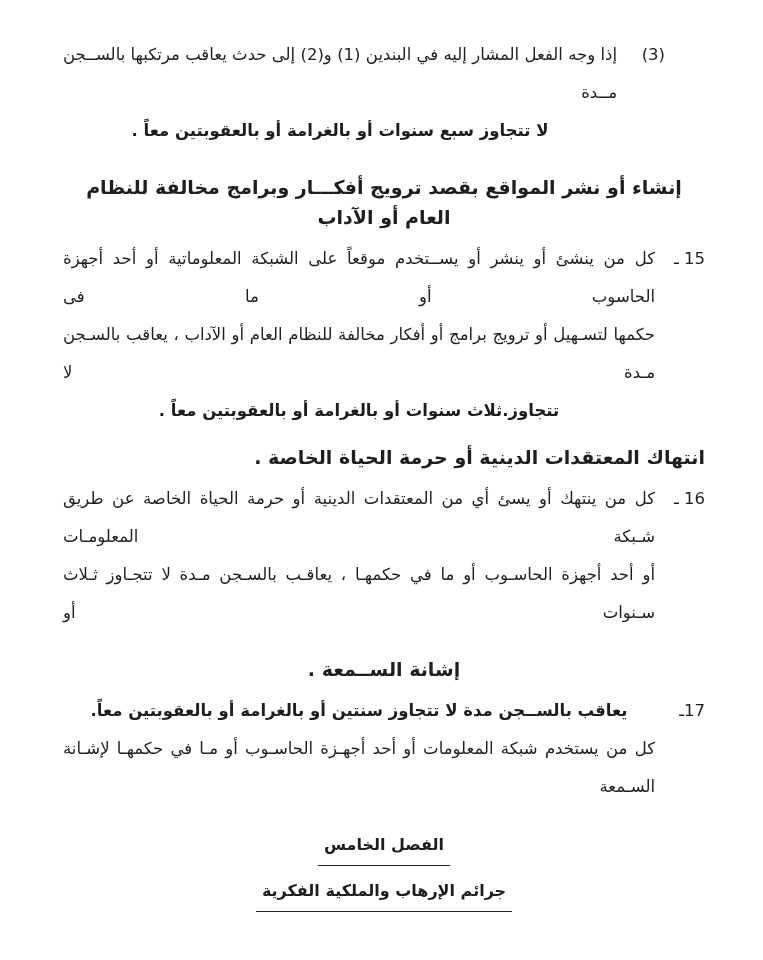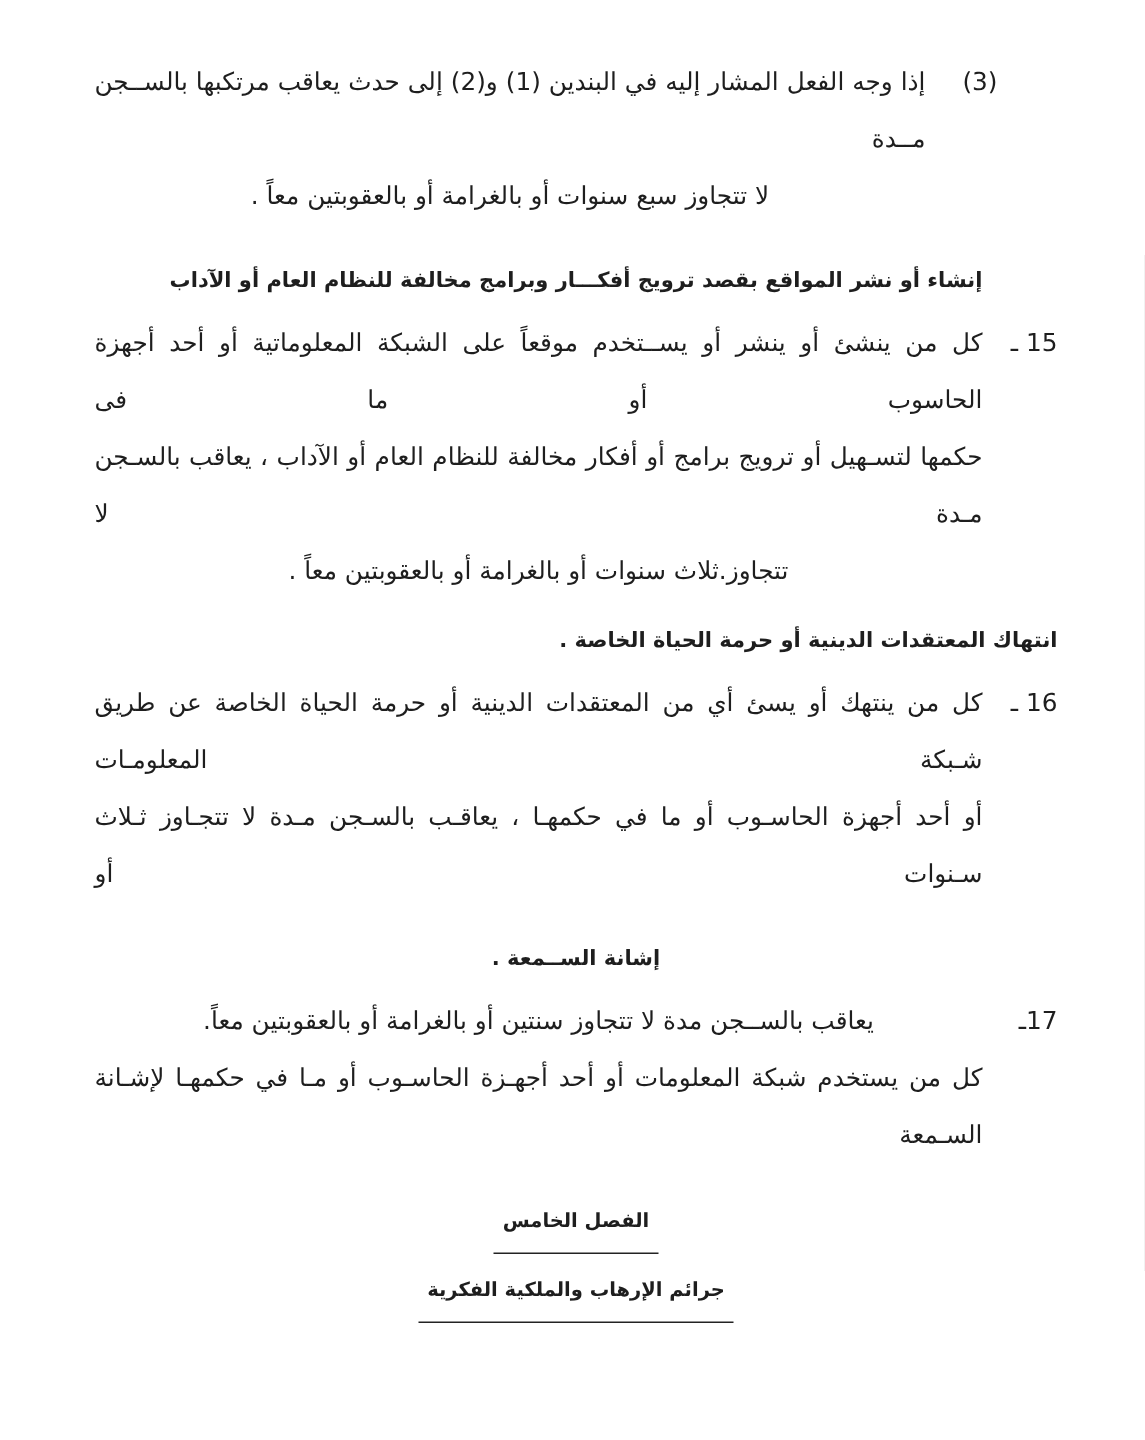--- a/index.html
+++ b/index.html
@@ -11,35 +11,35 @@
     color:#1e1e1e;
     direction:rtl;
     font-family:"DejaVu Sans", sans-serif;
     font-size:16.5px;
     padding:36px 58px 0 63px;
     box-sizing:border-box;
     overflow:hidden;
   }
   .line{line-height:38px;}
   .just{text-align:justify;text-align-last:justify;text-justify:inter-word;}
-  .cen{text-align:left;text-align-last:center;}
+  .cen{text-align:left;text-align-last:center;font-weight:bold;}
   .item{display:flex;margin-top:8px;}
   .num{flex:0 0 50px;white-space:nowrap;line-height:38px;}
   .itembody{flex:1 1 auto;min-width:0;}
   .clause{display:flex;margin-right:40px;}
   .clause .num{flex:0 0 48px;}
   .heading{
     font-weight:bold;
     text-align:center;
     line-height:30px;
     margin-top:22px;
-    font-size:14px;
+    font-size:19px;
   }
   .heading.tight{margin-top:12px;text-align:right;}
-  .chapter{text-align:center;margin-top:26px;font-weight:bold;font-size:13px;}
+  .chapter{text-align:center;margin-top:26px;font-weight:bold;font-size:16px;}
   .chapter-line{margin-bottom:12px;}
   .chapter-line .u{
     display:inline-block;
     border-bottom:1.7px solid #232323;
     padding:0 6px 7px 6px;
     line-height:26px;
   }
 </style>
 </head>
 <body>

